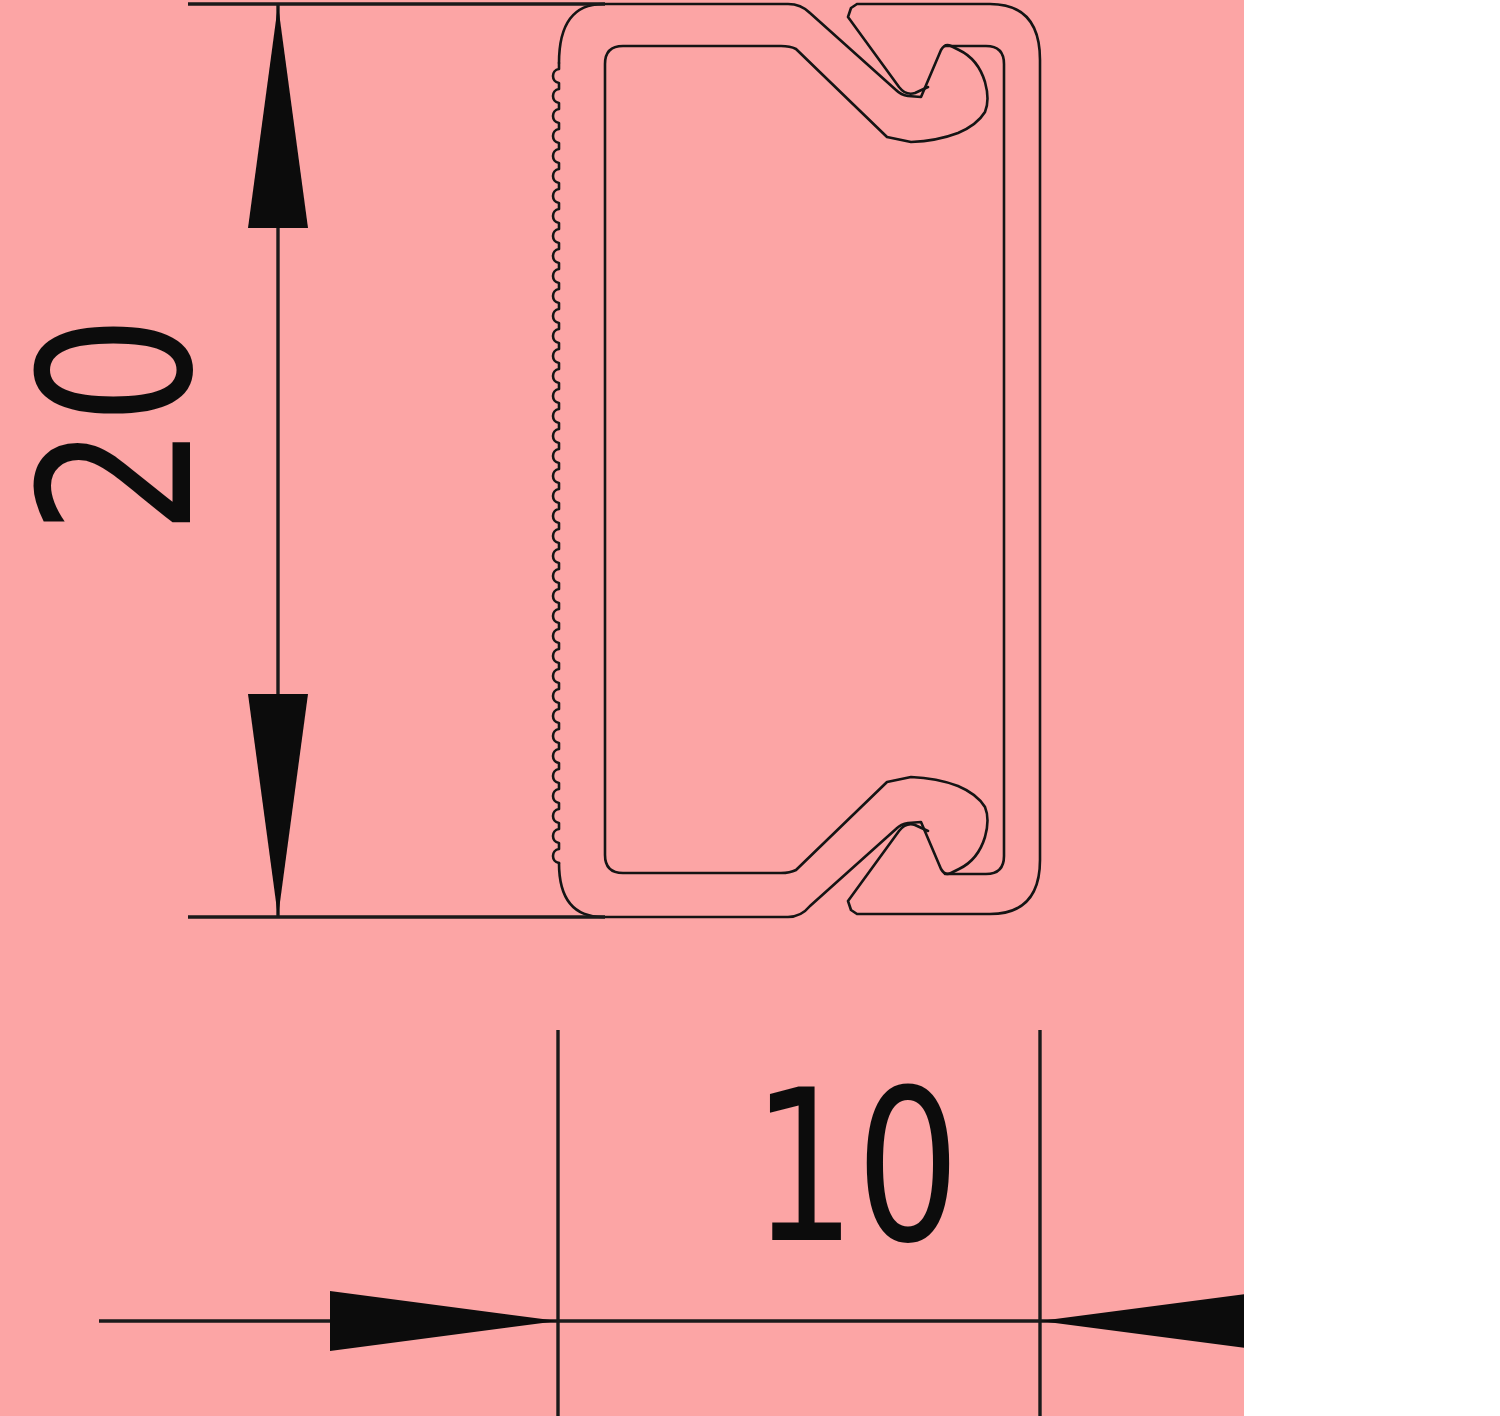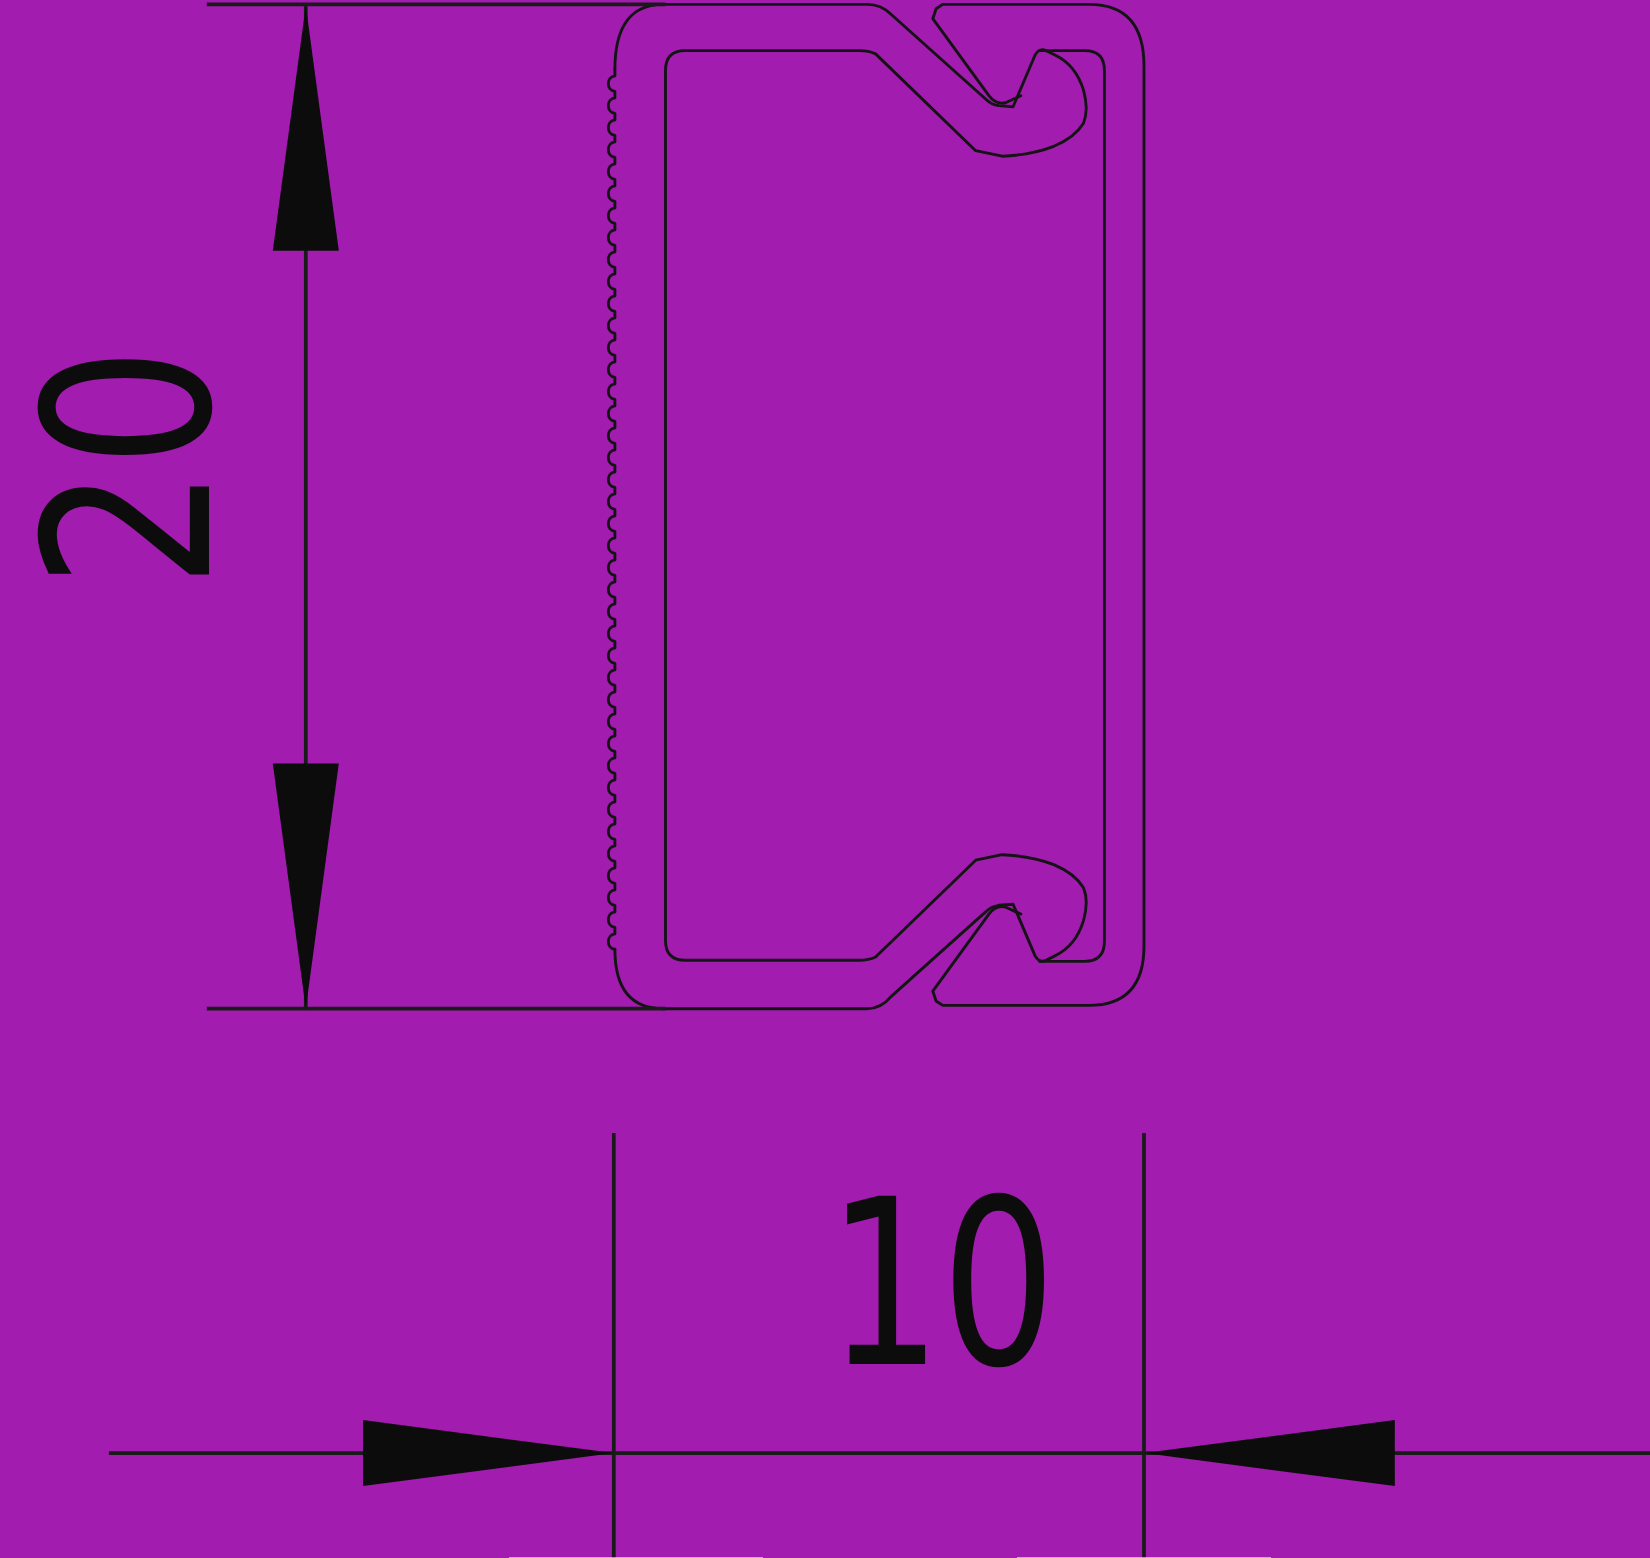--- a/index.html
+++ b/index.html
@@ -1,20 +1,20 @@
 <!DOCTYPE html>
 <html><head>
 <meta charset="utf-8">
 <style>
   html, body { margin: 0; padding: 0; background: #ffffff; }
   .canvas {
     position: relative;
-    width: 1500px;
+    width: 1244px;
     height: 1416px;
-    background: #a21caf;
+    background: #fca5a5;
     overflow: hidden;
     font-family: "DejaVu Sans", "Liberation Sans", sans-serif;
     text-decoration: underline;
   }
   svg { position: absolute; left: 0; top: 0; }
   .profile-line {
     fill: none;
     stroke: #141414;
     stroke-width: 2.6;
     stroke-linejoin: round;

